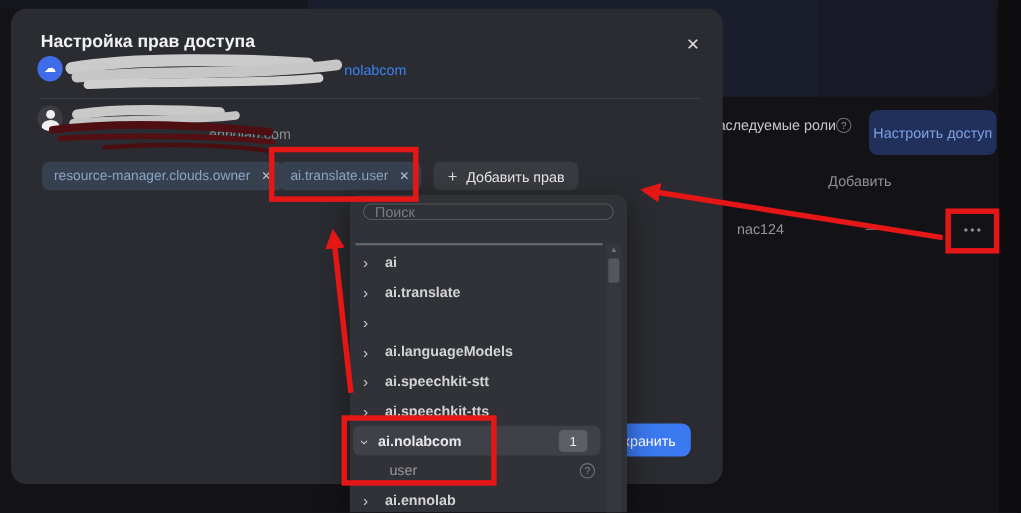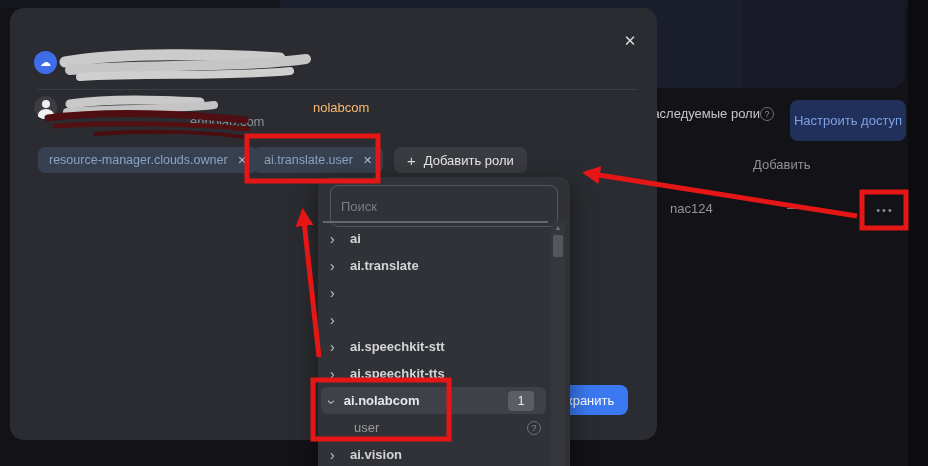--- a/index.html
+++ b/index.html
@@ -30,21 +30,21 @@
 
   
   .modal { position:absolute; left:10px; top:8px; width:647px; height:432px;
            background:#2b2c31; border-radius:14px; z-index:2; }
   .modal-close { position:absolute; left:610px; top:23px; width:20px; height:20px; color:#d9dadc;
                  font-size:15px; text-align:center; line-height:20px; cursor:pointer; }
   .modal-title { position:absolute; left:27px; top:22px; font-size:16px; font-weight:bold; color:#f2f3f4; }
   .cloud-avatar { position:absolute; left:24px; top:43px; width:23px; height:23px; border-radius:50%;
                   background:#3f6de9; color:#fff; font-size:11px; text-align:center; line-height:23px; }
   .cloud-prefix { position:absolute; left:55px; top:48px; color:#96979b; font-size:13px; }
-  .cloud-suffix { position:absolute; left:303px; top:48px; color:#fdba74; font-size:13px;margin-top:44px; }
+  .cloud-suffix { position:absolute; left:303px; top:48px; color:#3b82f6; font-size:13px; }
   .modal-divider { position:absolute; left:27px; top:81px; width:600px; height:1px; background:#3f4045; }
   .user-avatar { position:absolute; left:24px; top:88px; width:23px; height:23px; border-radius:50%;
                  background:#3c3d42; overflow:hidden; }
   .user-avatar .head { position:absolute; left:7.5px; top:4px; width:8px; height:8px;
                        border-radius:50%; background:#f0f0f2; }
   .user-avatar .body { position:absolute; left:3.5px; top:13px; width:16px; height:12px;
                        border-radius:50% 50% 0 0; background:#f0f0f2; }
   .member-domain { position:absolute; left:180px; top:106px; color:#8e8f93; font-size:13px; }
   .scribbles { position:absolute; left:30px; top:38px; width:290px; height:110px; pointer-events:none; }
 
@@ -59,21 +59,21 @@
                  gap:8px; color:#e6e7e9; font-size:13px; cursor:pointer; }
   .btn-addrole .plus { font-size:15px; color:#dadbdd; }
   .btn-save { position:absolute; left:526px; top:377px; width:92px; height:30px; background:#3b79f1;
               border-radius:8px; color:#ffffff; font-size:13px; display:flex; align-items:center;
               justify-content:center; cursor:pointer; }
 
   
   .dropdown { position:absolute; left:318px; top:177px; width:252px; height:289px;
               background:#313237; border-radius:10px 10px 0 0; z-index:3;
               box-shadow:0 8px 24px rgba(0,0,0,.5); }
-  .dd-search { position:absolute; left:12px; top:8px; width:228px; height:42px;
+  .dd-search { position:absolute; left:12px; top:8px; width:228px; height:15px;
                background:transparent; border:1px solid #54565b; border-radius:8px;
                color:#d5d6d8; font-size:13px; padding:0 10px; outline:none;
                font-family:"Liberation Sans", sans-serif; }
   .dd-search::placeholder { color:#7b7d82; }
   .dd-divider { position:absolute; left:5px; top:44px; width:225px; height:2px; background:#65676c; }
   .dd-track { position:absolute; left:233px; top:45px; width:14px; height:244px; background:#36373c; }
   .dd-up { position:absolute; left:235px; top:47px; width:10px; color:#73757a; font-size:7px;
            text-align:center; cursor:pointer; }
   .dd-thumb { position:absolute; left:235px; top:58px; width:10px; height:22px;
               background:#55565b; border-radius:2px; cursor:grab; }
@@ -107,20 +107,21 @@
 
   <div class="inherited">Наследуемые роли</div>
   <div class="help-badge help-inherited">?</div>
   <div class="btn-configure">Настроить доступ</div>
   <div class="federation-h">Добавить</div>
   <div class="account-frag">nac124</div>
   <div class="fed-dash">—</div>
   <div class="dots-btn">•••</div>
 
   <div class="modal">
+    <div class="modal-title">Настройка прав доступа</div>
     <div class="modal-close">✕</div>
 
     <div class="cloud-avatar">☁</div>
     <div class="cloud-prefix">cloud-</div>
     <div class="cloud-suffix">nolabcom</div>
 
     <div class="modal-divider"></div>
 
     <div class="user-avatar">
       <span class="head"></span>
@@ -144,21 +145,21 @@
     <div class="chip chip1">
       <span>resource-manager.clouds.owner</span>
       <span class="x">✕</span>
     </div>
     <div class="chip chip2">
       <span>ai.translate.user</span>
       <span class="x">✕</span>
     </div>
     <div class="btn-addrole">
       <span class="plus">+</span>
-      <span>Добавить роли</span>
+      <span>Добавить прав</span>
     </div>
 
     <div class="btn-save">Сохранить</div>
   </div>
 
   <div class="dropdown">
     <input class="dd-search" placeholder="Поиск" style="">
     <div class="dd-divider"></div>
 
     <div class="dd-row r0">
@@ -167,41 +168,42 @@
     </div>
     <div class="dd-row r1">
       <span class="chev">›</span>
       <span>ai.translate</span>
     </div>
     <div class="dd-row r2">
       <span class="chev">›</span>
     </div>
     <div class="dd-row r3">
       <span class="chev">›</span>
+      <span>ai.languageModels</span>
     </div>
     <div class="dd-row r4">
       <span class="chev">›</span>
       <span>ai.speechkit-stt</span>
     </div>
     <div class="dd-row r5">
       <span class="chev">›</span>
       <span>ai.speechkit-tts</span>
     </div>
     <div class="dd-row r6 active expanded">
       <span class="chev">›</span>
       <span>ai.nolabcom</span>
       <span class="badge">1</span>
     </div>
     <div class="dd-row r7 child">
       <span>user</span>
       <span class="help-badge">?</span>
     </div>
     <div class="dd-row r8">
       <span class="chev">›</span>
-      <span>ai.vision</span>
+      <span>ai.ennolab</span>
     </div>
 
     <div class="dd-track"></div>
     <div class="dd-up">▲</div>
     <div class="dd-thumb"></div>
   </div>
 
   <svg class="annotations" viewBox="0 0 928 466" width="928" height="466">
     <defs>
       <marker id="ah" markerUnits="userSpaceOnUse" markerWidth="20" markerHeight="20" refX="14" refY="9" orient="auto">

